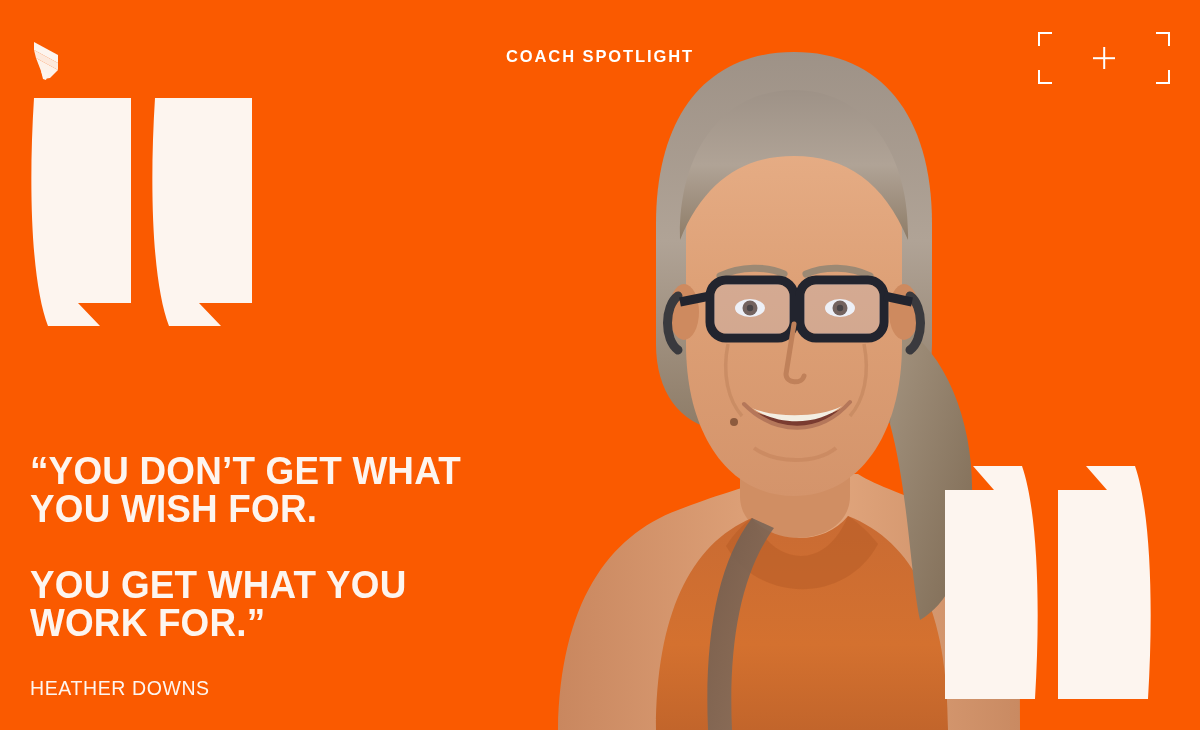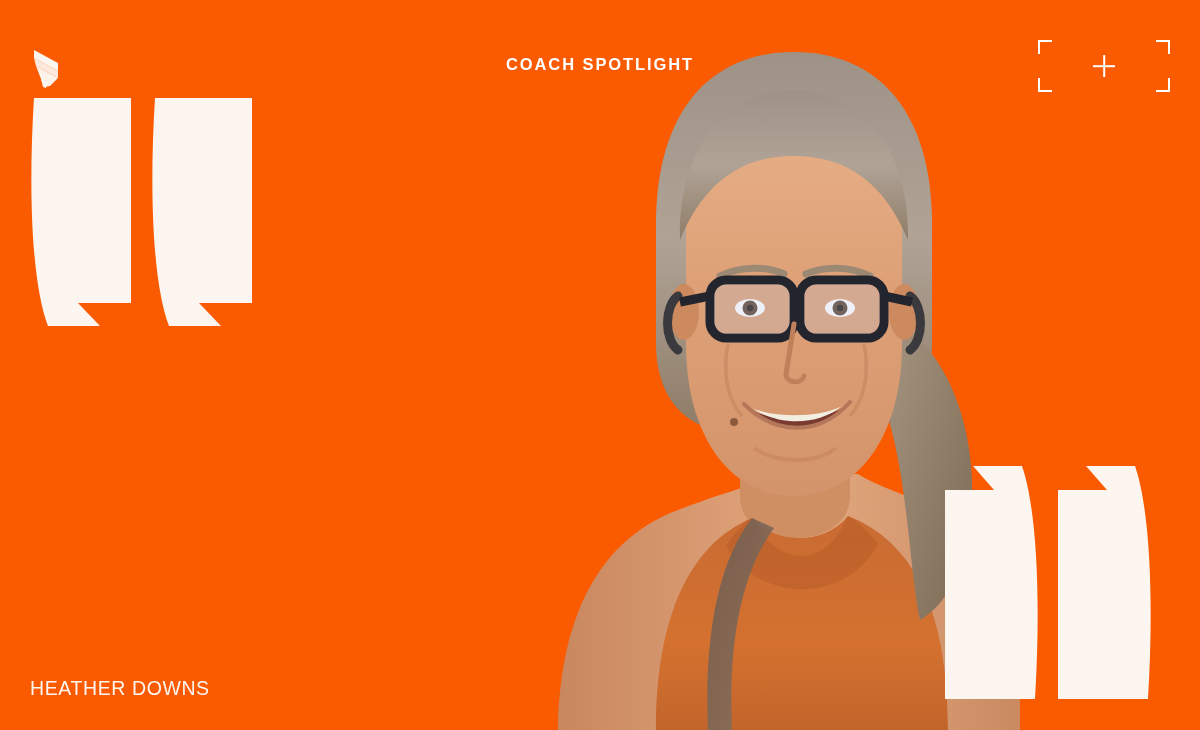--- a/index.html
+++ b/index.html
@@ -21,21 +21,21 @@
     inset:0;
     width:1200px;
     height:730px;
     background:#FA5A00;
     overflow:hidden;
   }
 
   
   #header {
     position:absolute;
-    top:16px; left:0;
+    top:8px; left:0;
     width:1200px;
     height:100px;
     z-index:40;
     text-decoration:underline;
   }
 
   #logo {
     position:absolute;
     left:28px; top:30px;
     width:40px; height:42px;
@@ -269,16 +269,22 @@
 
   <div class="quote-glyph" id="quote-close">
     <svg viewBox="0 0 207 233" width="207" height="233" preserveAspectRatio="none" aria-hidden="true">
       <g transform="rotate(180 103.5 116.5)">
         <path d="M4 0 H94 V209 H45 L66 233 H17 C2 190 -2 98 4 0 Z" fill="#FDF5EF"></path>
         <path d="M117 0 H207 V209 H158 L179 233 H130 C115 190 111 98 117 0 Z" fill="#FDF5EF"></path>
       </g>
     </svg>
   </div>
 
+  <div id="quote-block">
+    <div class="quote-line" id="quote-part-1">“YOU DON’T GET WHAT
+YOU WISH FOR.</div>
+    <div class="quote-line" id="quote-part-2">YOU GET WHAT YOU
+WORK FOR.”</div>
+  </div>
 
   <div id="attribution">HEATHER DOWNS</div>
 
 </div>
 
 </body></html>

